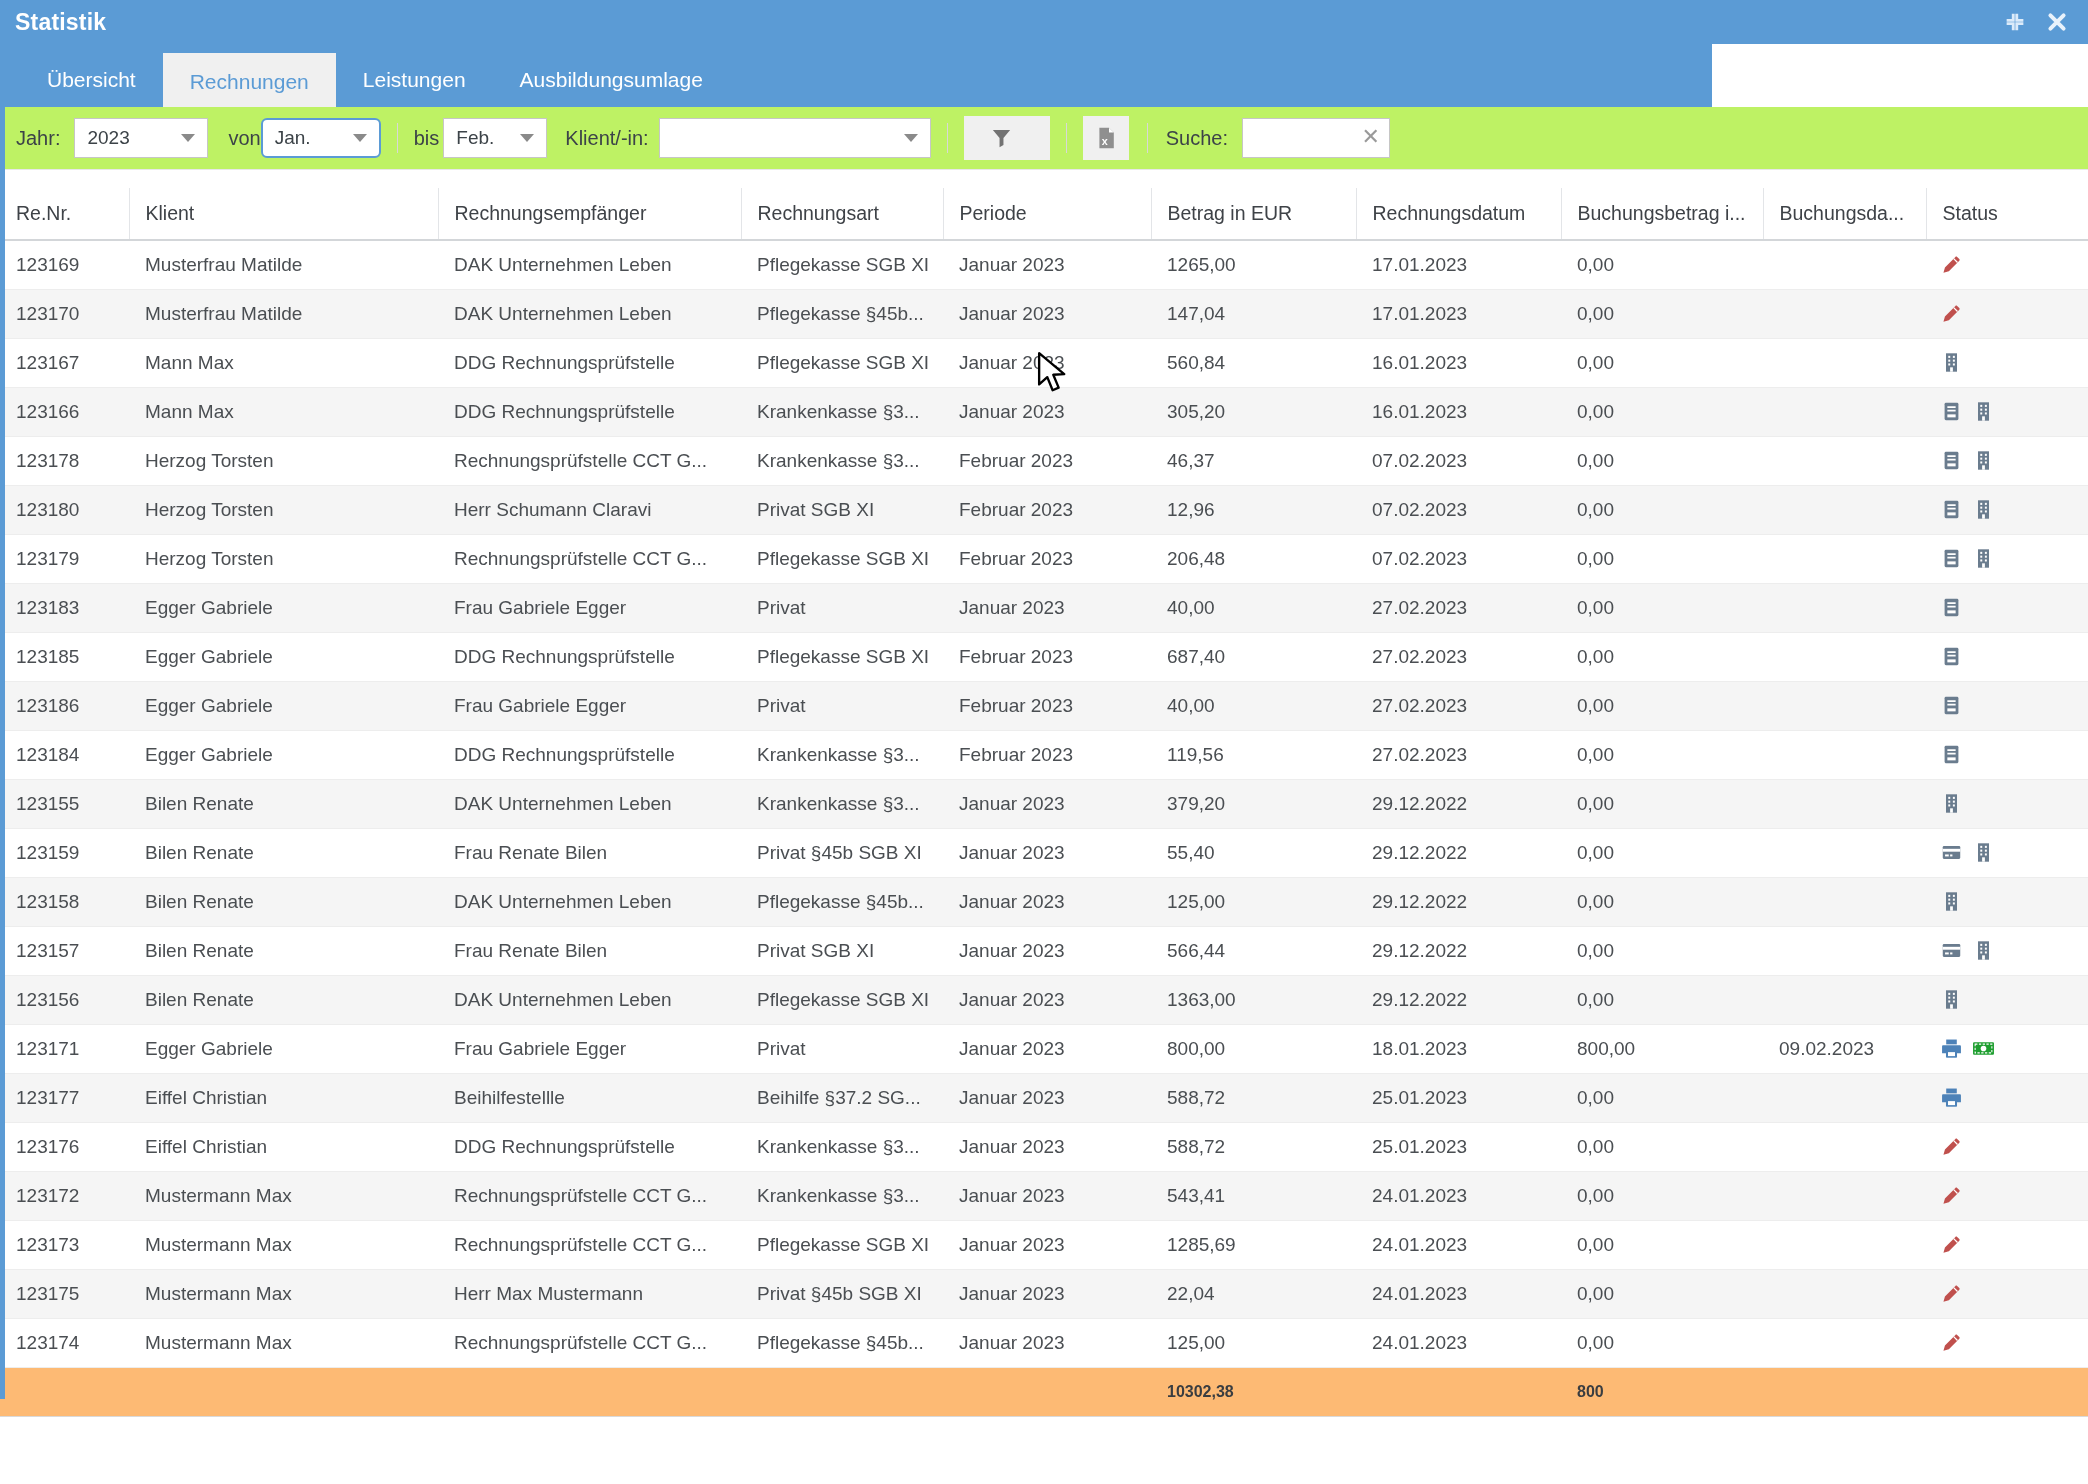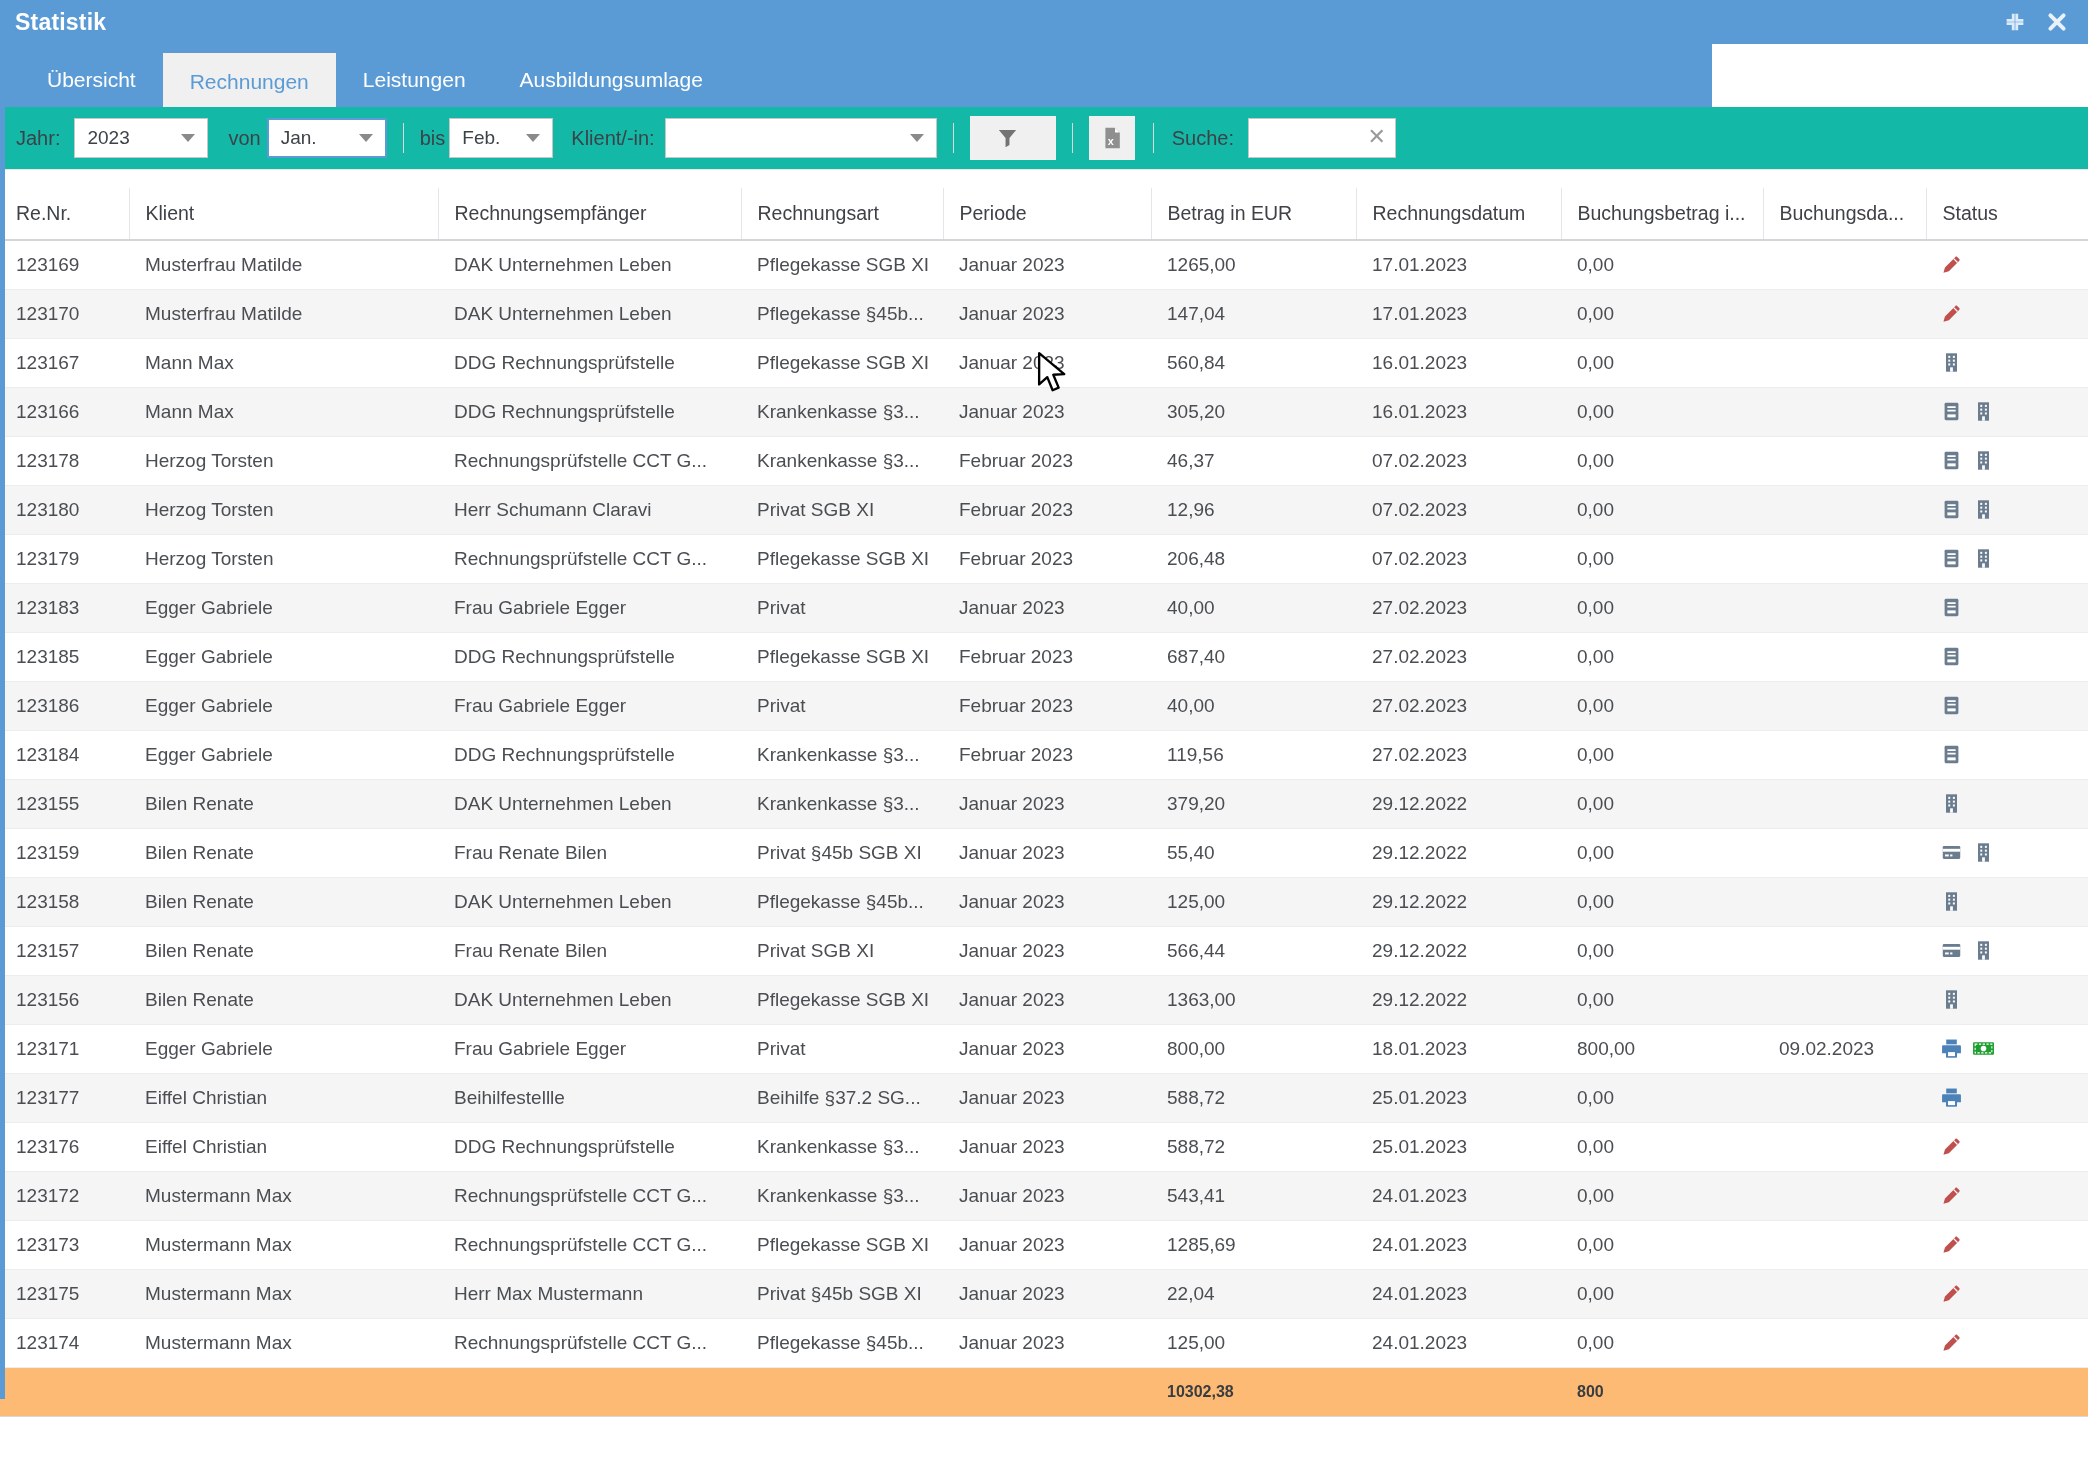--- a/index.html
+++ b/index.html
@@ -15,21 +15,21 @@
   .win-btn svg { width:22px; height:22px; display:block; }
 
   
   .tabbar { position:absolute; top:44px; left:0; width:1712px; height:63px;
     background:var(--c-accent,#5b9bd5); display:flex; align-items:flex-end; padding-left:20px; }
   .tab { height:54px; padding:0 27px; display:flex; align-items:center; color:#fff;
     font-size:21px; cursor:pointer; }
   .tab.active { background:#f0f0f0; color:var(--c-accent,#5b9bd5); height:57px; margin-bottom:-3px; }
 
   
-  .filterbar { position:absolute; top:107px; left:0; width:2088px; height:63px; background:#14b8a6;
+  .filterbar { position:absolute; top:107px; left:0; width:2088px; height:63px; background:#bef264;
     border-bottom:1px solid #e7e7e7; display:flex; align-items:center; padding-left:16px; }
   .flabel { font-size:20px; color:#3c4348; white-space:nowrap; }
   .select { height:40px; background:#fff; border:1px solid #c6c6c6; display:flex; align-items:center;
     padding:0 12px; font-size:19px; color:#3c4348; cursor:pointer; }
   .select .caret { margin-left:auto; width:0; height:0; border-left:7px solid transparent;
     border-right:7px solid transparent; border-top:8px solid #8a8a8a; }
   .select.focused { border:2px solid var(--c-accent,#5b9bd5); }
   .vsep { width:1px; height:30px; background:#d8d8d8; }
   .toolbtn { height:44px; background:#f0f0f0; display:flex; align-items:center; justify-content:center; cursor:pointer; }
   .search-wrap { height:40px; width:148px; border:1px solid #c6c6c6; display:flex; align-items:center; background:#fff; }
@@ -92,21 +92,21 @@
     <div class="tab">Ausbildungsumlage</div>
   </div>
 
   <div class="filterbar">
     <span class="flabel">Jahr:</span>
     <div class="select" style="width:134px; margin-left:14px;gap:32px;">
       <span>2023</span>
       <span class="caret"></span>
     </div>
     <span class="flabel" style="margin-left:20px;">von</span>
-    <div class="select focused" style="width:120px; margin-left:6px;">
+    <div class="select focused" style="width:120px; border-radius:6px;">
       <span>Jan.</span>
       <span class="caret"></span>
     </div>
     <div class="vsep" style="margin:0 16px;"></div>
     <span class="flabel">bis</span>
     <div class="select" style="width:104px; margin-left:4px;text-align:center;">
       <span>Feb.</span>
       <span class="caret"></span>
     </div>
     <span class="flabel" style="margin-left:18px;">Klient/-in:</span>

